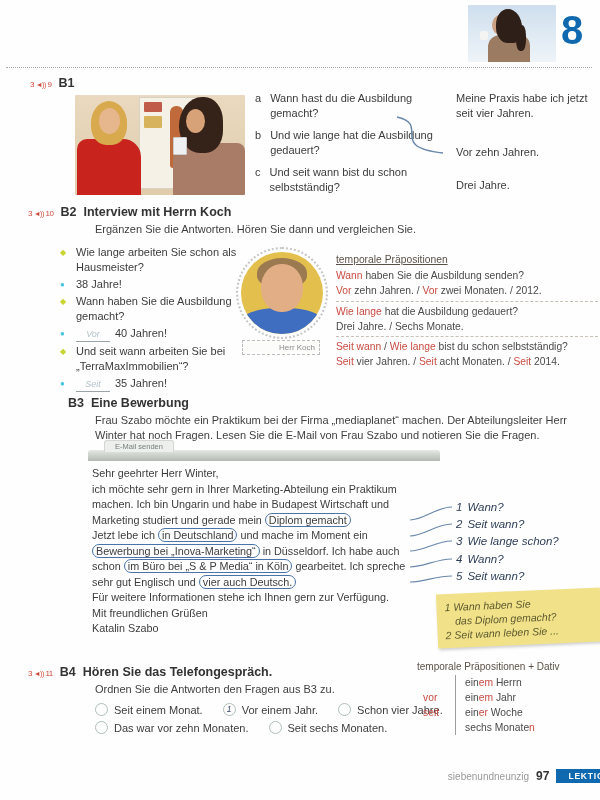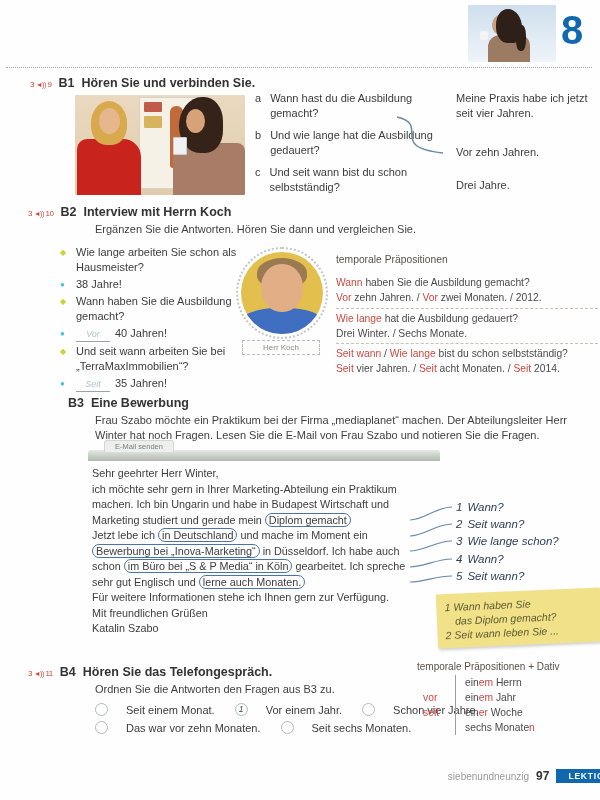--- a/index.html
+++ b/index.html
@@ -48,40 +48,40 @@
   .bullet.d{color:#c9d435;}
   .bullet.c{color:#47c4de;}
   .blankline{display:inline-block;width:34px;border-bottom:1px solid #9aa4a8;margin-right:5px;
              font-size:9px;color:#b4c3ca;font-style:italic;text-align:center;line-height:11px;height:12px;}
   
   .koch-ring{width:88px;height:88px;border:2px dotted #c6c6c6;border-radius:50%;}
   .koch-bg{position:absolute;left:3px;top:3px;width:82px;height:82px;border-radius:50%;overflow:hidden;background:#e3bf4d;}
   .koch-hair{position:absolute;left:16px;top:6px;width:50px;height:30px;background:#9b7a52;border-radius:50% 50% 40% 40%;}
   .koch-face{position:absolute;left:20px;top:12px;width:42px;height:48px;background:#e2ae85;border-radius:48%;}
   .koch-shirt{position:absolute;left:0px;top:56px;width:82px;height:30px;background:#3f6dc0;border-radius:45% 45% 0 0;}
-  .koch-caption{border:1px dashed #bdbdbd;background:#fcfcfa;font-size:8px;color:#8d8d8d;text-align:center;padding:2px 4px;}
+  .koch-caption{border:1px dashed #bdbdbd;background:#fcfcfa;font-size:8px;color:#8d8d8d;text-align:right;padding:2px 4px;}
   
   .gram{font-size:10.3px;line-height:15.2px;color:#4a4a4a;}
-  .gram .ttl{color:#5c5146;margin-bottom:8px;}
+  .gram .ttl{color:#5c5146;margin-bottom:1px;text-decoration:underline;}
   .gram .sep{border-top:1px dashed #c7c0b4;margin:2px 0;}
   
   .email-bar{height:11px;background:linear-gradient(180deg,#e5e8e4,#b3b9b2);border-radius:3px 3px 0 0;}
   .email-tab{position:absolute;left:16px;top:-10px;background:#edefec;border:1px solid #d3d6d2;border-bottom:none;
              border-radius:3px 3px 0 0;font-size:7.5px;color:#77807a;padding:1px 10px;}
   .email-body{font-size:10.8px;line-height:15.5px;color:#3d3d3d;}
   .circled{border:1.4px solid #4a74a8;border-radius:11px;padding:0 3px;white-space:nowrap;}
   .hand{font-style:italic;color:#2e3f59;}
   .mq{font-size:11.5px;line-height:17.2px;}
   .mq .n{margin-right:5px;}
   .sticky{width:148px;background:#f1e28a;transform:rotate(-2.5deg);box-shadow:1px 2px 3px rgba(0,0,0,.18);
           padding:6px 8px;font-size:10.5px;line-height:14px;font-style:italic;color:#5d5a2e;}
   .sticky .ind{padding-left:10px;}
   
   .opt-row{display:flex;gap:20px;margin-bottom:5px;}
-  .opt{display:flex;align-items:center;gap:18px;font-size:11px;white-space:nowrap;}
+  .opt{display:flex;align-items:center;gap:6px;font-size:11px;white-space:nowrap;}
   .opt-circle{width:11px;height:11px;border:1px solid #aebfb4;border-radius:50%;flex:0 0 11px;
               font-size:8.5px;line-height:11px;text-align:center;color:#39496a;font-style:italic;}
   .b4gram{font-size:10.3px;color:#4a4a4a;}
   .b4gram .ttl{color:#5c5146;margin-bottom:3px;font-size:10px;}
   .b4-table{position:relative;padding-left:38px;}
   .b4-preps{position:absolute;left:6px;top:15px;line-height:15px;color:#c94b42;}
   .b4-forms{border-left:1px solid #9d9d9d;padding-left:9px;line-height:15px;}
   
   .footer{display:flex;justify-content:flex-end;align-items:center;gap:7px;width:592px;}
   .pg-word{font-size:10px;color:#9a9a9a;}
@@ -99,21 +99,20 @@
     <div class="hp-face"></div>
     <div class="hp-hair"></div>
     <div class="hp-cup"></div>
   </div>
   <div class="abs chapter-num" style="left:561px;top:10px;">8</div>
   <div class="abs hdr-rule" style="left:6px;top:67px;width:586px;"></div>
 
   <div class="abs sec-row" style="left:30px;top:76px;">
     <span class="audio"><span>3</span> <span class="spk">◄))</span> <span>9</span></span>
     <span class="sec-code">B1</span>
-    <span class="sec-title">Hören Sie und verbinden Sie.</span>
   </div>
 
   <div class="abs b1-photo" style="left:75px;top:95px;">
     <div class="poster">
       <div class="p-chip1"></div>
       <div class="p-chip2"></div>
       <div class="anat"></div>
     </div>
     <div class="w1-body"></div>
     <div class="w1-hair"></div>
@@ -187,25 +186,25 @@
     <div class="koch-bg">
       <div class="koch-shirt"></div>
       <div class="koch-hair"></div>
       <div class="koch-face"></div>
     </div>
   </div>
   <div class="abs koch-caption" style="left:242px;top:340px;width:68px;">Herr Koch</div>
 
   <div class="abs gram" style="left:336px;top:252px;width:262px;">
     <div class="ttl">temporale Präpositionen</div>
-    <div><span class="red">Wann</span><span> haben Sie die Ausbildung gemacht?</span></div>
+    <div><span class="red">Wann</span><span> haben Sie die Ausbildung senden?</span></div>
     <div><span class="red">Vor</span><span> zehn Jahren. / </span><span class="red">Vor</span><span> zwei Monaten. / 2012.</span></div>
     <div class="sep"></div>
     <div><span class="red">Wie lange</span><span> hat die Ausbildung gedauert?</span></div>
-    <div>Drei Winter. / Sechs Monate.</div>
+    <div>Drei Jahre. / Sechs Monate.</div>
     <div class="sep"></div>
     <div><span class="red">Seit wann</span><span> / </span><span class="red">Wie lange</span><span> bist du schon selbstständig?</span></div>
     <div><span class="red">Seit</span><span> vier Jahren. / </span><span class="red">Seit</span><span> acht Monaten. / </span><span class="red">Seit</span><span> 2014.</span></div>
   </div>
 
   <div class="abs sec-row" style="left:68px;top:396px;">
     <span class="sec-code">B3</span>
     <span class="sec-title">Eine Bewerbung</span>
   </div>
   <div class="abs sub" style="left:95px;top:413px;width:492px;line-height:15px;">Frau Szabo möchte ein Praktikum bei der Firma „mediaplanet“ machen. Der Abteilungsleiter Herr Winter hat noch Fragen. Lesen Sie die E-Mail von Frau Szabo und notieren Sie die Fragen.</div>
@@ -215,21 +214,21 @@
   </div>
 
   <div class="abs email-body" style="left:92px;top:466px;width:348px;">
     <div>Sehr geehrter Herr Winter,</div>
     <div>ich möchte sehr gern in Ihrer Marketing-Abteilung ein Praktikum</div>
     <div>machen. Ich bin Ungarin und habe in Budapest Wirtschaft und</div>
     <div><span>Marketing studiert und gerade mein </span><span class="circled">Diplom gemacht</span></div>
     <div><span>Jetzt lebe ich </span><span class="circled">in Deutschland</span><span> und mache im Moment ein</span></div>
     <div><span class="circled">Bewerbung bei „Inova-Marketing“</span><span> in Düsseldorf. Ich habe auch</span></div>
     <div><span>schon </span><span class="circled">im Büro bei „S &amp; P Media“ in Köln</span><span> gearbeitet. Ich spreche</span></div>
-    <div><span>sehr gut Englisch und </span><span class="circled">lerne auch Monaten.</span></div>
+    <div><span>sehr gut Englisch und </span><span class="circled">vier auch Deutsch.</span></div>
     <div>Für weitere Informationen stehe ich Ihnen gern zur Verfügung.</div>
     <div>Mit freundlichen Grüßen</div>
     <div>Katalin Szabo</div>
   </div>
 
   <svg class="abs" style="left:408px;top:498px;" width="46" height="94">
     <path class="hand-line" style="stroke-width:1.2" d="M 2 22 C 16 22, 28 9, 44 9"></path>
     <path class="hand-line" style="stroke-width:1.2" d="M 2 38 C 16 38, 28 26, 44 26"></path>
     <path class="hand-line" style="stroke-width:1.2" d="M 2 53 C 16 53, 28 43, 44 43"></path>
     <path class="hand-line" style="stroke-width:1.2" d="M 2 69 C 16 69, 28 61, 44 61"></path>

